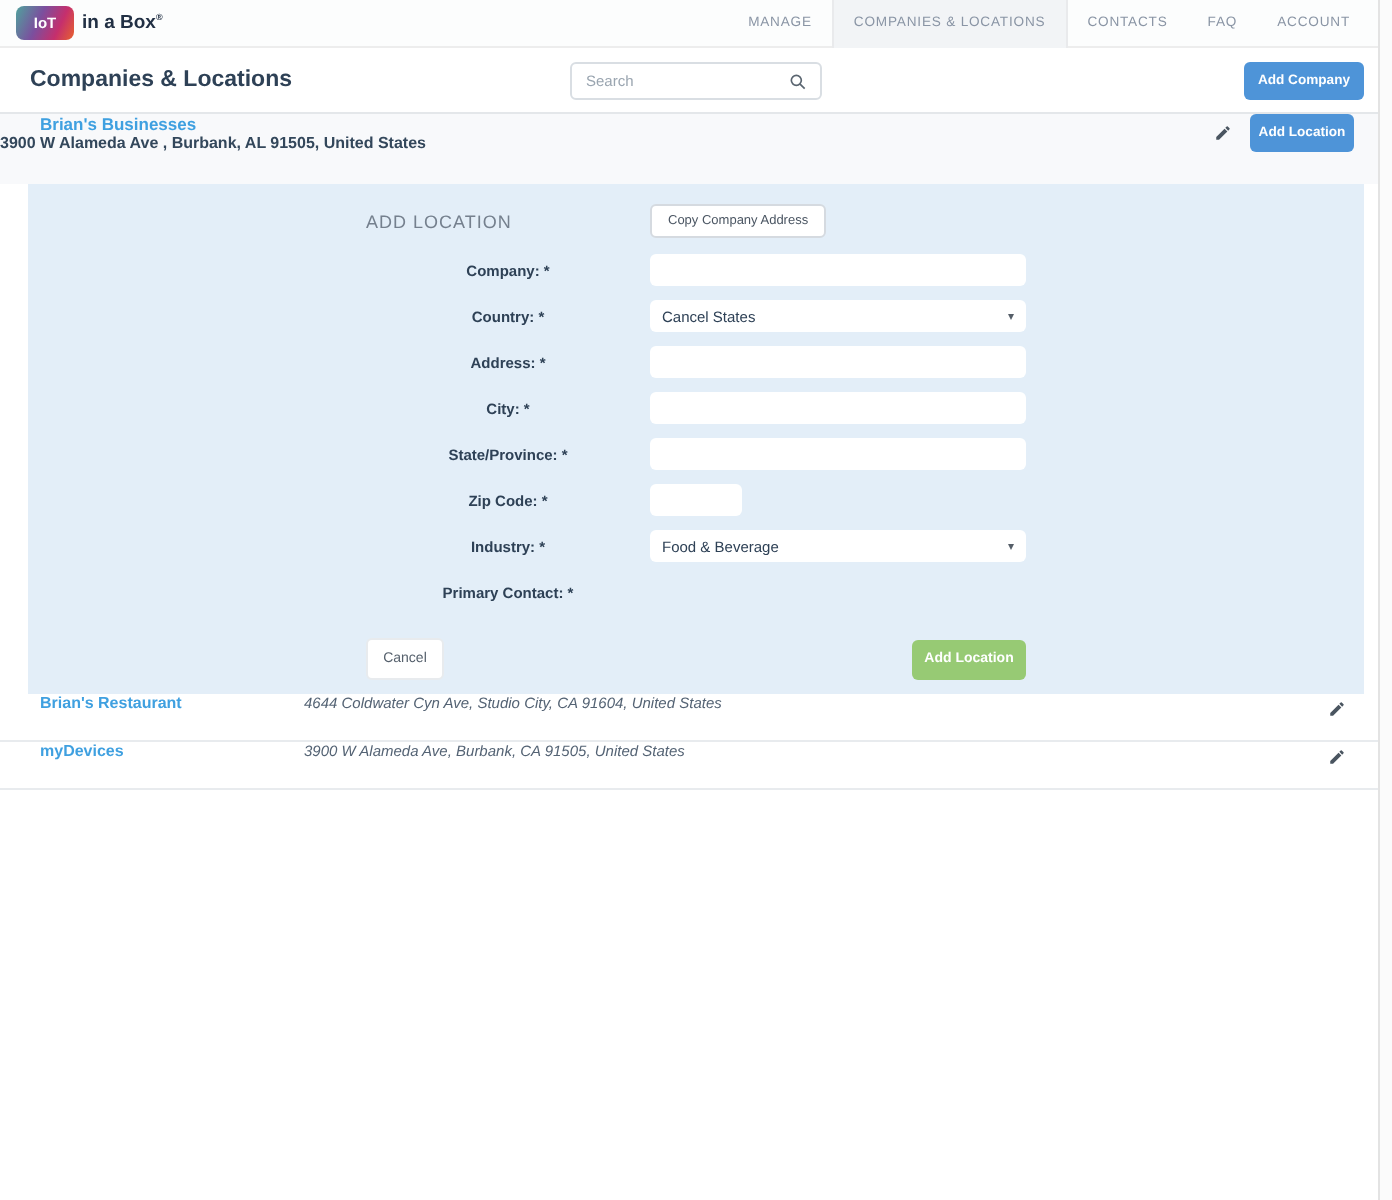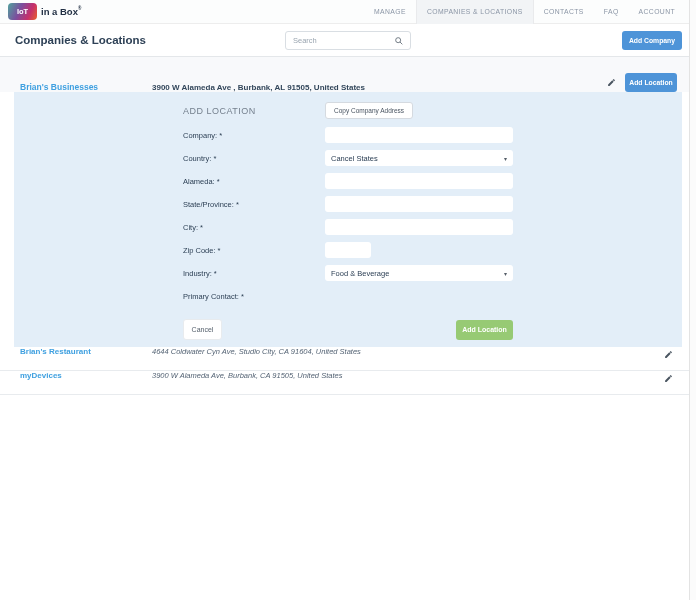--- a/index.html
+++ b/index.html
@@ -33,35 +33,35 @@
     border:1px solid #d9dee3; border-radius:3px; background:#fff; display:flex; align-items:center; }
   .search-input { flex:1; border:none; outline:none; background:transparent; font-size:7.5px;
     padding:0 4px 0 7px; color:#2e4156; font-family:inherit; }
   .search-input::placeholder { color:#9aa5b0; }
   .search-icon { margin-right:6px; display:flex; }
   .btn-blue { background:#4e94d8; color:#fff; border:none; border-radius:3px; font-weight:bold;
     font-size:6.8px; font-family:inherit; cursor:pointer; }
   .add-company { position:absolute; right:7px; top:7px; width:60px; height:19px; }
 
   
-  .company-row { height:35px; background:#f8f9fb; display:flex; align-items:flex-end; position:relative; }
+  .company-row { height:35px; background:#f8f9fb; display:flex; align-items:flex-start; position:relative;flex-direction:column; }
   .row-name { padding-left:20px; width:152px; font-size:8.5px; font-weight:bold; color:#3fa0e0; cursor:pointer; }
   .company-address { font-size:8px; font-weight:bold; color:#33475b; }
   .company-actions { position:absolute; right:12px; display:flex; align-items:center; gap:9px; }
   .edit-btn { background:none; border:none; cursor:pointer; display:flex; padding:0; }
   .add-location-top { width:52px; height:19px; }
 
   
   .form-panel { margin:0 7px 0 14px; width:668px; height:255px; background:#e3eef8; overflow:hidden; }
   .form-head { display:flex; align-items:center; margin:10px 0 8px 169px; height:17px; }
   .form-title { width:142px; font-size:9px; letter-spacing:.5px; color:#75808e; }
   .copy-btn { background:#fff; border:1px solid #d5dae0; border-radius:3px; color:#4a5562;
     font-size:6.5px; font-family:inherit; height:17px; padding:0 8px; cursor:pointer; }
   .form-row { display:flex; align-items:center; margin:0 0 7px 169px; height:16px; }
-  .form-label { width:142px; font-size:7.5px; font-weight:normal; color:#2e4156; }
+  .form-label { width:142px; font-size:7.5px; font-weight:bold; color:#2e4156;text-align:center; }
   .txt { width:188px; height:16px; border:none; border-radius:3px; background:#fff; outline:none;
     font-size:7.5px; font-family:inherit; padding:0 6px; color:#2e4156; }
   .txt.short { width:46px; }
   .select { position:relative; width:188px; height:16px; border-radius:3px; background:#fff;
     display:flex; align-items:center; padding:0 6px; font-size:7.5px; cursor:pointer; color:#2e4156; }
   .caret { position:absolute; right:6px; font-size:6px; color:#555e68; }
   .form-actions { display:flex; justify-content:space-between; align-items:center;
     margin:15px 0 0 169px; width:330px; }
   .cancel-btn { background:#fff; border:1px solid #e8ebee; border-radius:3px; width:39px; height:21px;
     font-size:7px; color:#55606c; font-family:inherit; cursor:pointer; }
@@ -137,31 +137,31 @@
 
     <div class="form-row">
       <div class="form-label">Country: *</div>
       <div class="select">
         <span>Cancel States</span>
         <span class="caret">▾</span>
       </div>
     </div>
 
     <div class="form-row">
-      <div class="form-label">Alameda: *</div>
+      <div class="form-label">Address: *</div>
+      <input class="txt" value="" style="">
+    </div>
+
+    <div class="form-row">
+      <div class="form-label">City: *</div>
       <input class="txt" value="" style="">
     </div>
 
     <div class="form-row">
       <div class="form-label">State/Province: *</div>
-      <input class="txt" value="" style="">
-    </div>
-
-    <div class="form-row">
-      <div class="form-label">City: *</div>
       <input class="txt" value="" style="">
     </div>
 
     <div class="form-row">
       <div class="form-label">Zip Code: *</div>
       <input class="txt short" value="" style="">
     </div>
 
     <div class="form-row">
       <div class="form-label">Industry: *</div>

